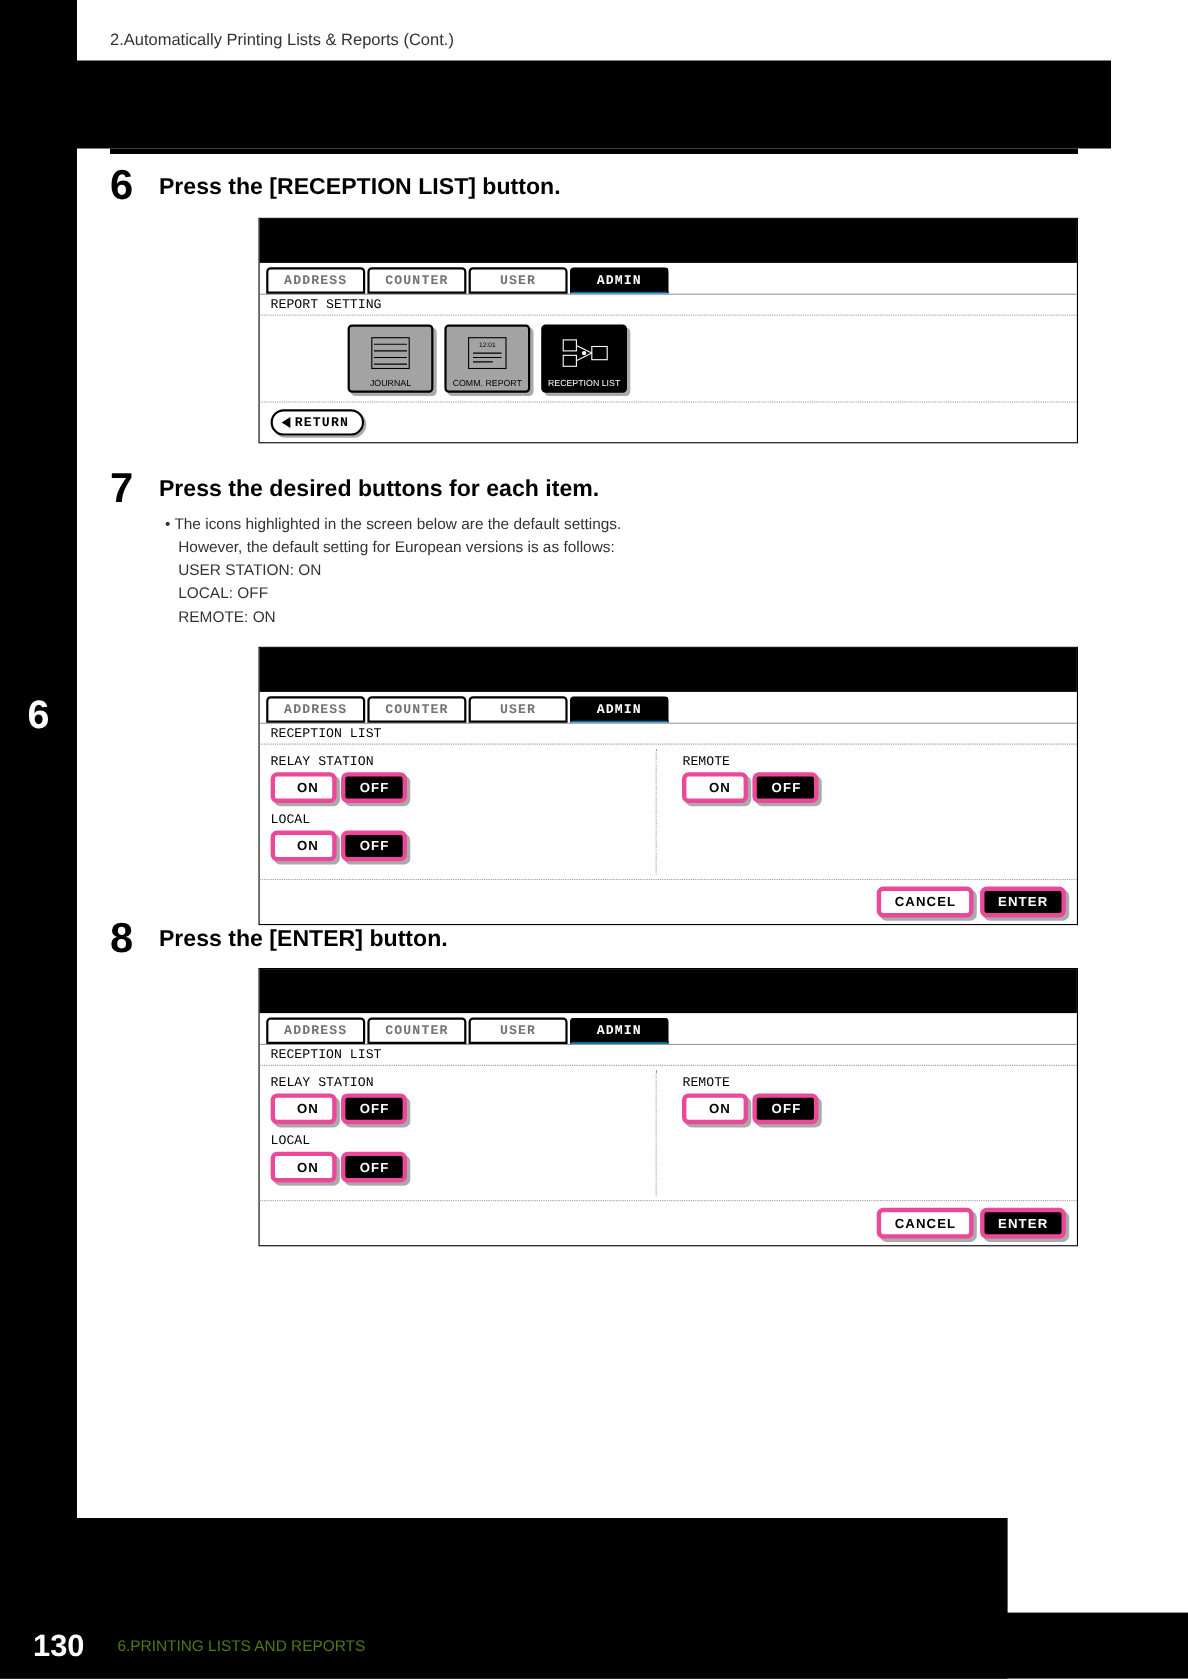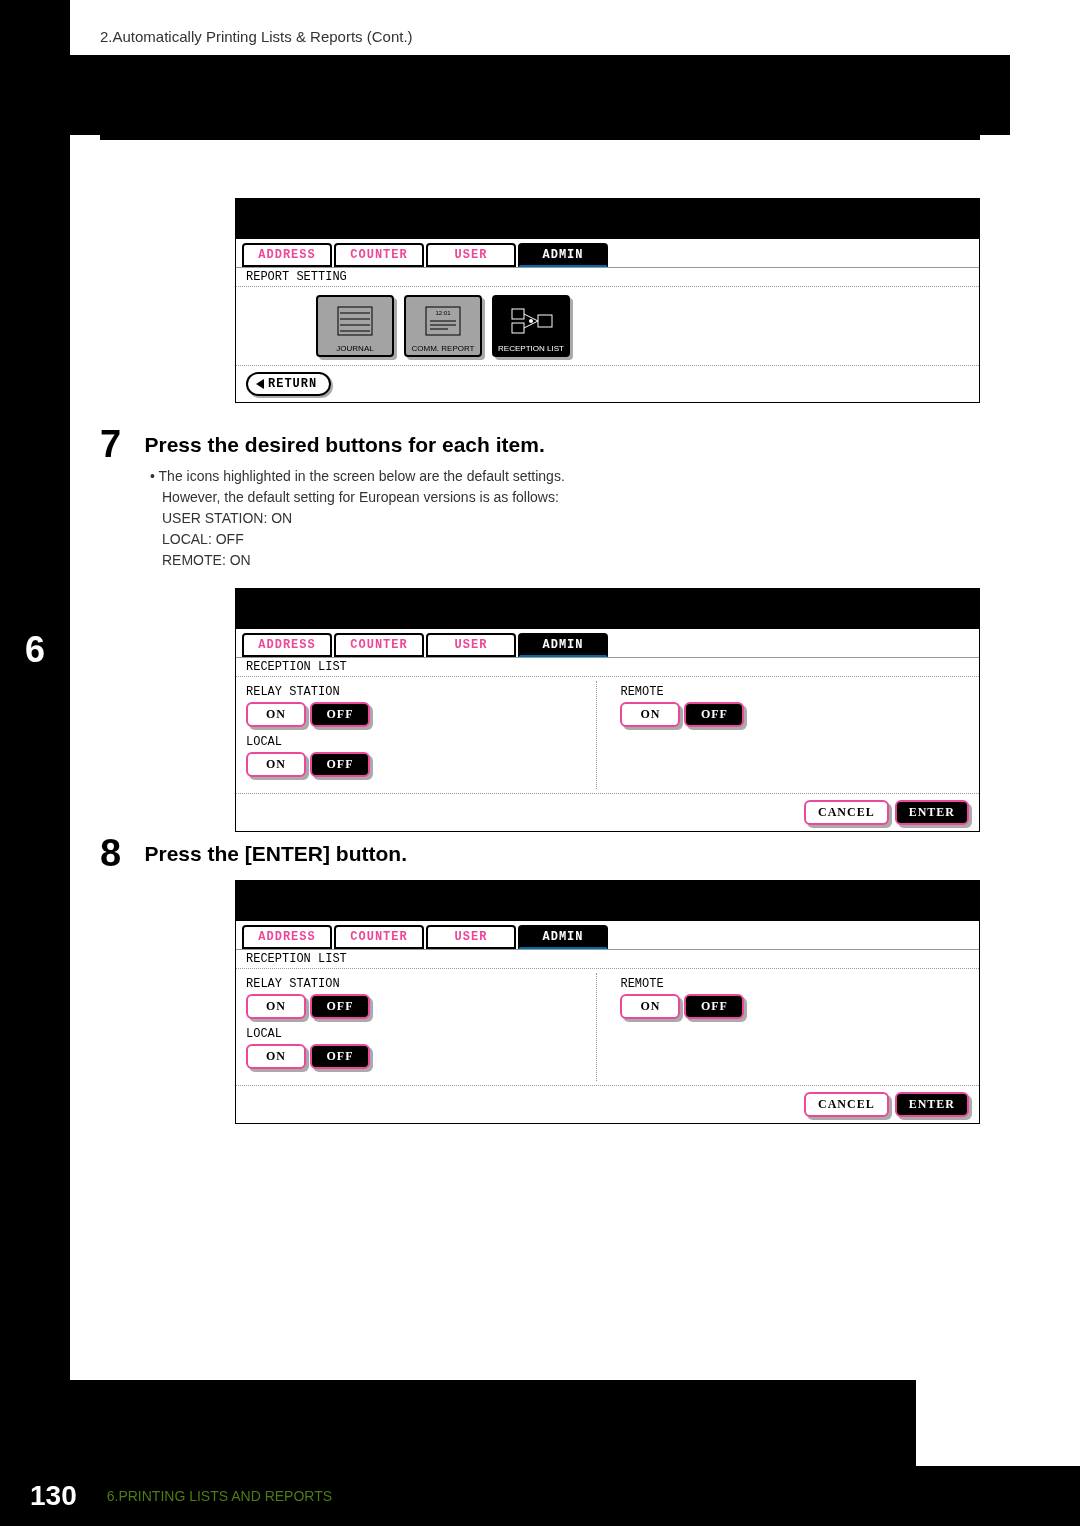--- a/index.html
+++ b/index.html
@@ -104,51 +104,51 @@
       letter-spacing: 1px;
       min-width: 90px;
     }
     .tab.active {
       background: #000;
       color: #fff;
       border-bottom: 2px solid #0369a1;
     }
     .tab.inactive {
       background: #fff;
-      color: #ec4899;
+      color: #737373;
     }
     .subheading {
       font-family: 'Courier New', monospace;
       font-size: 12px;
       padding: 2px 10px;
       border-top: 1px solid #999;
     }
     .screen-body {
       border-top: 1px dotted #999;
       border-bottom: 1px dotted #999;
       padding: 8px 10px;
       min-height: 70px;
       position: relative;
     }
     .screen-footer {
       padding: 6px 10px;
       display: flex;
       gap: 6px;
     }
     .btn {
-      border: 2px solid #ec4899;
+      border: 4px solid #ec4899;
       border-radius: 6px;
       box-shadow: 3px 3px 0 #aaa;
       padding: 3px 12px;
       font-size: 12px;
       font-weight: bold;
-      font-family: Liberation Serif, serif;
+      font-family: Liberation Sans, sans-serif;
       letter-spacing: 1px;
       background: #fff;
-      text-align: center;
+      text-align: right;
       min-width: 60px;
     }
     .btn.selected {
       background: #000;
       color: #fff;
     }
     .icon-btn {
       border: 2px solid #000;
       border-radius: 4px;
       box-shadow: 3px 3px 0 #aaa;
@@ -261,20 +261,24 @@
 </head>
 <body>
 
 <div class="page-bg">
 
   <div class="content-area">
     <div class="header-text">2.Automatically Printing Lists &amp; Reports (Cont.)</div>
     <div class="black-strip"></div>
     <div class="thick-rule"></div>
 
+    <div class="step" style="top:148px;">
+      <span class="step-num">6</span>
+      <span class="step-title">Press the [RECEPTION LIST] button.</span>
+    </div>
 
     <div class="screen" style="left:165px; top:198px;">
       <div class="screen-black-top"></div>
       <div class="tabs-row">
         <div class="tab inactive">ADDRESS</div>
         <div class="tab inactive">COUNTER</div>
         <div class="tab inactive">USER</div>
         <div class="tab active">ADMIN</div>
       </div>
       <div class="subheading">REPORT SETTING</div>

